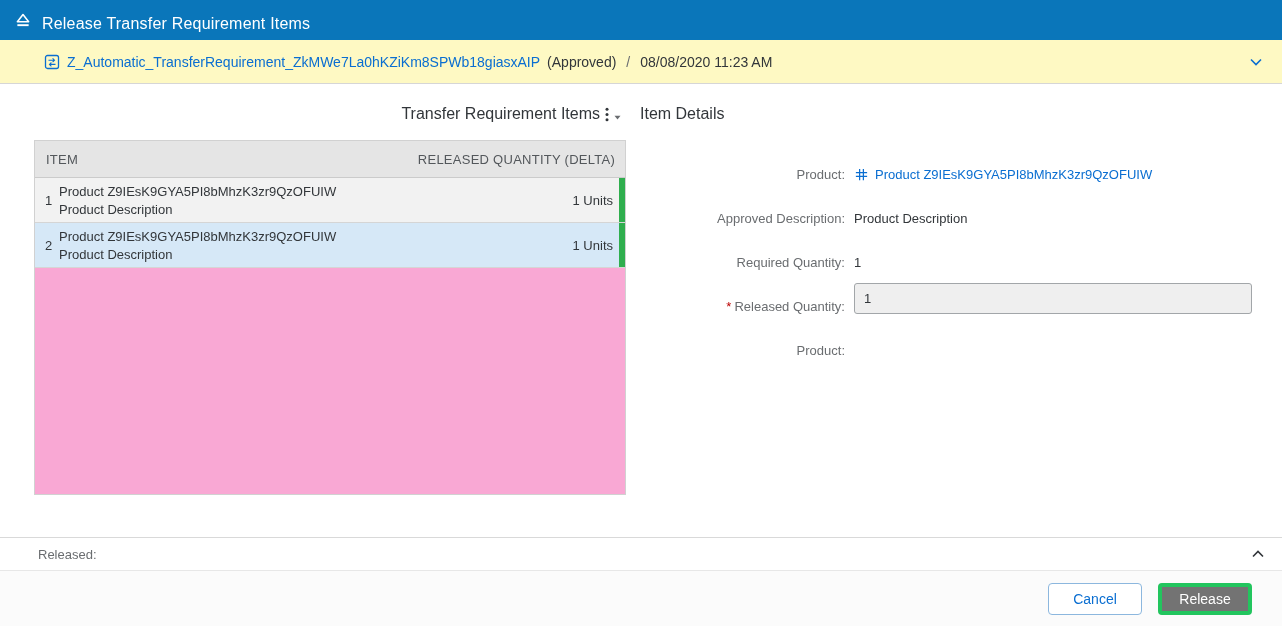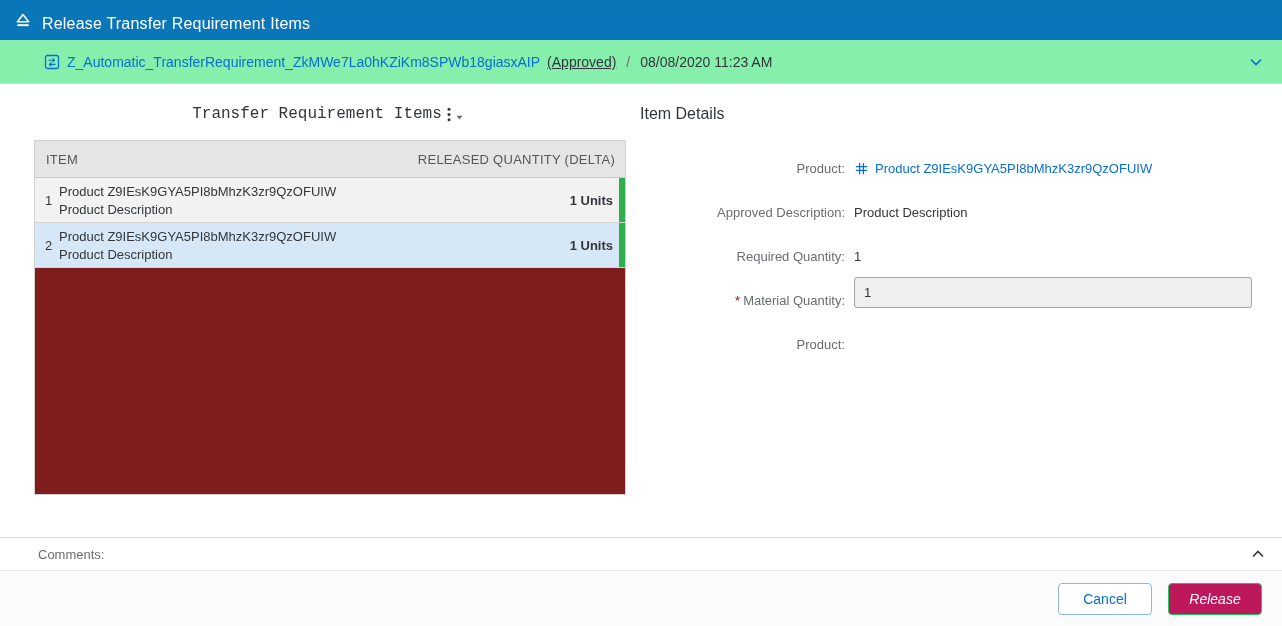--- a/index.html
+++ b/index.html
@@ -17,41 +17,41 @@
     height: 40px; flex: 0 0 40px;
     background: #0a76ba;
     display: flex; align-items: center;
     padding: 0 14px; gap: 10px;
   }
   .shell-title { color: #ffffff; font-size: 16px; letter-spacing: 0.2px; margin-top: 7px; }
 
   
   .object-header {
     height: 44px; flex: 0 0 44px;
-    background: #86efac;
+    background: #fef9c3;
     border-bottom: 1px solid #d6d6d6;
     display: flex; align-items: center;
     padding: 0 16px 0 44px; gap: 7px;
     font-size: 14px;
   }
   .obj-link { color: #0a6ed1; text-decoration: none; cursor: pointer; }
-  .obj-status { color: #32363a; text-decoration: underline; }
+  .obj-status { color: #32363a; }
   .obj-sep { color: #6a6d70; margin: 0 3px; }
   .obj-time { color: #32363a; }
   .obj-spacer { flex: 1; }
   .icon-btn { background: none; border: none; cursor: pointer; display: flex; align-items: center; padding: 2px; }
 
   
   .content { flex: 1; display: flex; padding: 16px 30px 0 34px; background: #ffffff; overflow: hidden; }
 
   .items-panel { width: 592px; flex: 0 0 592px; display: flex; flex-direction: column; }
-  .panel-head { height: 28px; display: flex; align-items: center; justify-content: center; margin-bottom: 12px; font-family: Liberation Mono, monospace; }
+  .panel-head { height: 28px; display: flex; align-items: center; justify-content: flex-end; margin-bottom: 12px; }
   .panel-title { font-size: 16px; font-weight: 400; color: #32363a; }
 
-  .items-table { height: 355px; border: 1px solid #d1d1d1; background: #7f1d1d; display: flex; flex-direction: column; }
+  .items-table { height: 355px; border: 1px solid #d1d1d1; background: #f9a8d4; display: flex; flex-direction: column; }
   .thead {
     height: 37px; flex: 0 0 37px;
     background: #e5e5e5; border-bottom: 1px solid #cbcbcb;
     display: flex; align-items: center; justify-content: space-between;
     padding: 0 10px 0 11px;
     font-size: 13px; color: #53575b; letter-spacing: 0.02em;
   }
   .trow {
     position: relative;
     height: 45px; flex: 0 0 45px;
@@ -59,26 +59,26 @@
     background: #f2f2f2;
     border-bottom: 1px solid #d5d5d5;
     padding: 0 12px 0 0;
     cursor: pointer;
   }
   .trow.selected { background: #d6e8f7; }
   .row-num { width: 24px; flex: 0 0 24px; padding-left: 10px; font-size: 13px; color: #32363a; }
   .row-main { flex: 1; display: flex; flex-direction: column; justify-content: center; gap: 3px; overflow: hidden; }
   .row-product { font-size: 13px; color: #32363a; white-space: nowrap; }
   .row-desc { font-size: 13px; color: #32363a; white-space: nowrap; }
-  .row-qty { font-size: 13px; font-weight: 700; color: #32363a; white-space: nowrap; margin-left: 8px; }
+  .row-qty { font-size: 13px; font-weight: 400; color: #32363a; white-space: nowrap; margin-left: 8px; }
   .row-strip { position: absolute; right: 0; top: 0; bottom: 0; width: 6px; background: #2fae4e; }
 
   
   .details-panel { flex: 1; padding-left: 14px; display: flex; flex-direction: column; }
-  .details-title { height: 28px; display: flex; align-items: center; font-size: 16px; font-weight: 400; color: #32363a; margin-bottom: 4px; }
+  .details-title { height: 28px; display: flex; align-items: center; font-size: 16px; font-weight: 400; color: #32363a; margin-bottom: 10px; }
   .frow { min-height: 44px; display: flex; align-items: flex-end; }
   .flabel { width: 205px; flex: 0 0 205px; text-align: right; font-size: 13px; color: #6a6d70; }
   .req-marker { color: #bb0000; margin-right: 3px; }
   .fvalue { flex: 1; margin-left: 9px; font-size: 13px; color: #32363a; display: flex; align-items: center; gap: 6px; }
   .link-value { color: #0a6ed1; text-decoration: none; cursor: pointer; }
   .qty-input {
     width: 100%; height: 31px;
     border: 1px solid #a2a6a9; border-radius: 3px;
     background: #efefef;
     padding: 0 9px;
@@ -95,30 +95,30 @@
     background: #ffffff;
   }
   .comments-label { font-size: 13px; color: #6a6d70; }
 
   
   .footer {
     height: 56px; flex: 0 0 56px;
     background: #fbfbfb;
     border-top: 1px solid #e7e7e7;
     display: flex; align-items: center; justify-content: flex-end;
-    gap: 16px; padding-right: 20px;
+    gap: 16px; padding-right: 30px;
   }
   .btn {
     height: 32px; min-width: 94px;
     border-radius: 4px; font-size: 14px;
     font-family: "Liberation Sans", sans-serif;
     cursor: pointer; padding: 0 16px;
   }
   .btn-cancel { background: #ffffff; border: 1px solid #8cb7de; color: #0a6ed1; }
-  .btn-release { background: #be185d; border: 1px solid #22c55e; color: #ffffff; font-style: italic; }
+  .btn-release { background: #737373; border: 4px solid #22c55e; color: #ffffff; }
 </style>
 </head>
 <body>
 
 <div class="app">
 
   <header class="shell-header">
     <span style="display:flex;">
       <svg width="18" height="18" viewBox="0 0 16 16">
         <path d="M3 9.5 L8 3.2 L13 9.5 Z" fill="none" stroke="#ffffff" stroke-width="1.4" stroke-linejoin="round"></path>
@@ -214,36 +214,36 @@
         <span class="flabel">Approved Description:</span>
         <span class="fvalue">Product Description</span>
       </div>
 
       <div class="frow">
         <span class="flabel">Required Quantity:</span>
         <span class="fvalue">1</span>
       </div>
 
       <div class="frow">
-        <span class="flabel"><span class="req-marker">*</span><span>Material Quantity:</span></span>
+        <span class="flabel"><span class="req-marker">*</span><span>Released Quantity:</span></span>
         <span class="fvalue">
           <input class="qty-input" type="text" value="1" style="">
         </span>
       </div>
 
 
       <div class="frow">
         <span class="flabel">Product:</span>
         <span class="fvalue"></span>
       </div>
     </section>
   </div>
 
   <div class="comments-bar">
-    <span class="comments-label">Comments:</span>
+    <span class="comments-label">Released:</span>
     <button class="icon-btn">
       <span style="display:flex;">
         <svg width="16" height="16" viewBox="0 0 16 16">
           <path d="M3 10.5 L8 5.5 L13 10.5" fill="none" stroke="#32363a" stroke-width="1.6"></path>
         </svg>
       </span>
     </button>
   </div>
 
   <footer class="footer">

